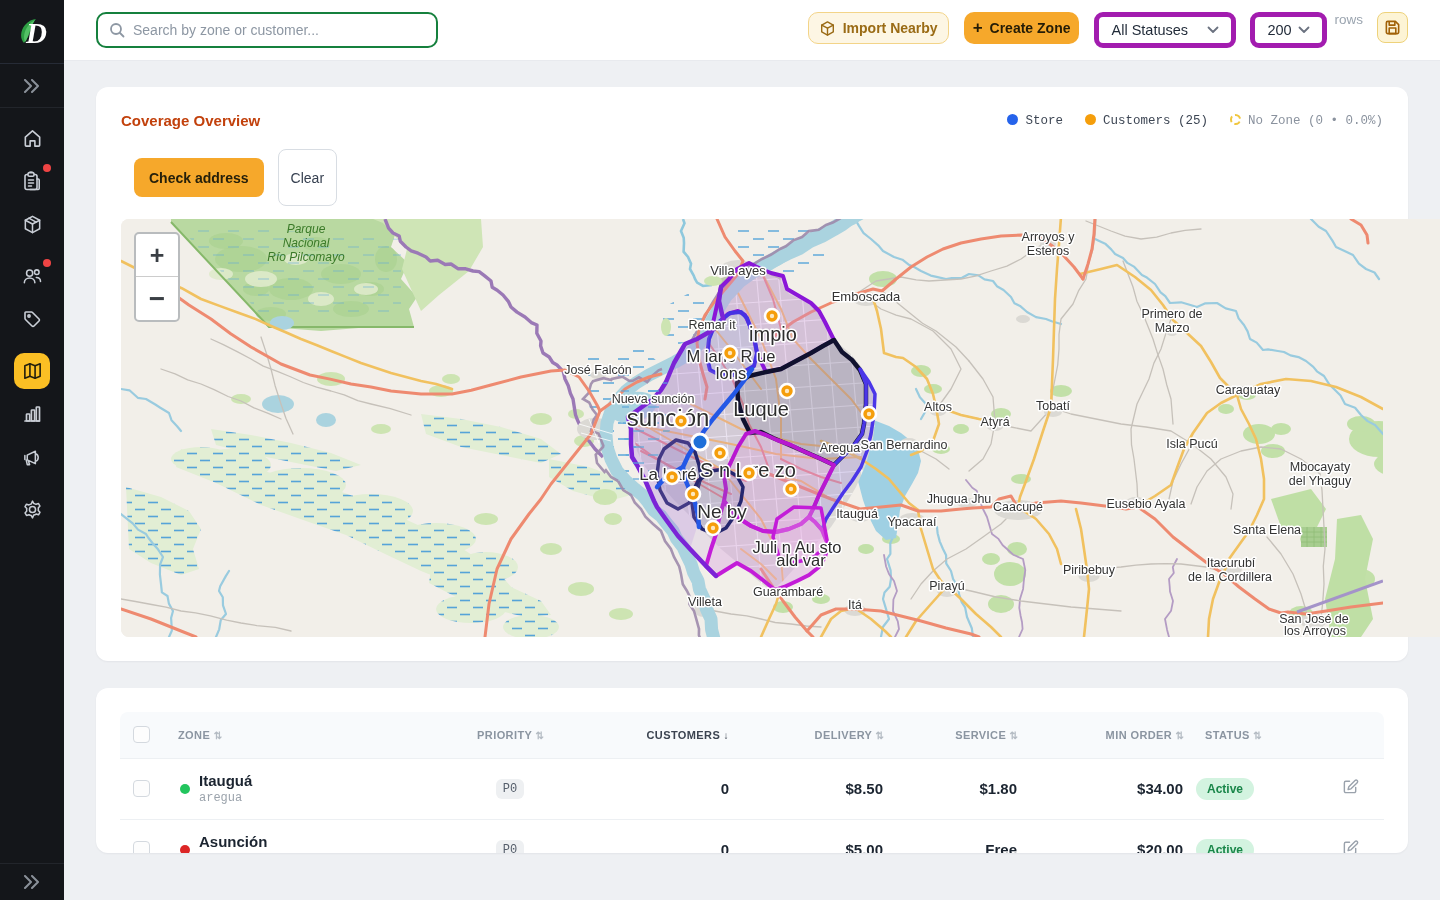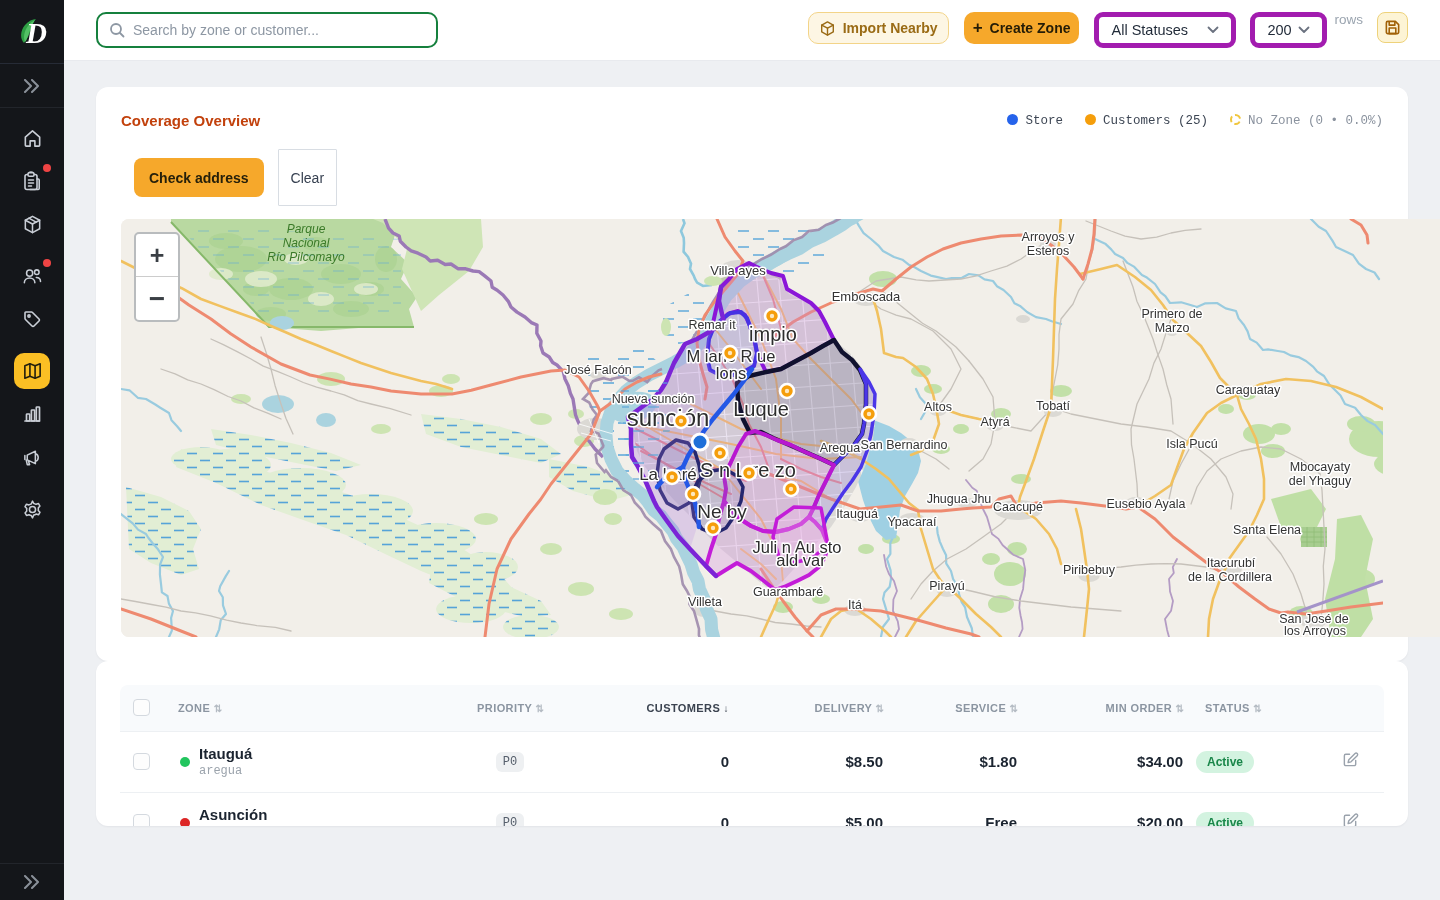--- a/index.html
+++ b/index.html
@@ -42,26 +42,26 @@
 .cov-head h2 { font-size:15px; font-weight:700; color:#c2410c; }
 .legend { margin-left:auto; display:flex; align-items:center; font-size:12.5px; color:#3d4654; }
 .leg-dot { width:11px; height:11px; border-radius:50%; margin-right:7px; }
 .leg-item { display:flex; align-items:flex-start; margin-left:22px;font-family:Liberation Mono, monospace; }
 .leg-dash { width:11px; height:11px; border-radius:50%; border:2px dashed #f0c63e; margin-right:7px; }
 .leg-muted { color:#8a929e; }
 .addr-row { display:flex; align-items:center; margin-bottom:13px; }
 .addr-input { flex:1; height:39px; border:1px solid #dfe3e8; border-radius:8px; display:flex; align-items:center; padding:0 12px; color:#99a2ad; font-size:14px; }
 .addr-input span { margin-left:9px; }
 .btn-check { height:39px; padding:0 15px; background:#f6a82b; border-radius:8px; font-size:14px; font-weight:700; color:#27200a; display:flex; align-items:center; margin-left:13px; }
-.btn-clear { height:57px; padding:0 12px; background:#fff; border:1px solid #d8dde3; border-radius:1px; font-size:14px; color:#374151; display:flex; align-items:center; margin-left:14px; }
+.btn-clear { height:57px; padding:0 12px; background:#fff; border:1px solid #d8dde3; border-radius:8px; font-size:14px; color:#374151; display:flex; align-items:center; margin-left:14px; }
 .mapwrap { position:relative; width:1354px; height:418px; border-radius:8px; overflow:hidden; background:#f2efe9;padding-left:28px; }
 .zoomctl { position:absolute; left:13px; top:13px; width:46px; background:#fff; border:2px solid #b9bcbe; border-radius:5px; z-index:10; }
 .zbtn { height:43px; display:flex; align-items:center; justify-content:center; font-size:25px; font-weight:700; color:#3a3f45; }
 .zbtn:first-child { border-bottom:1px solid #ccc; }
-.tablecard { padding:24px 24px 0 24px; height:165px; overflow:hidden; }
+.tablecard { margin-top:27px; padding:24px 24px 0 24px; height:165px; overflow:hidden; }
 table { width:100%; border-collapse:collapse; table-layout:fixed; }
 th { background:#f8fafc; font-size:11px; font-weight:700; color:#8b95a1; text-transform:uppercase; letter-spacing:0.4px; height:46px; text-align:left; }
 th.r, td.r { text-align:right; padding-right:6px; }
 th.c, td.c { text-align:center; }
 td { height:61px; border-top:1px solid #edf0f3; vertical-align:middle; }
 th:first-child { border-top-left-radius:8px; }
 th:last-child { border-top-right-radius:8px; }
 .cb { width:17px; height:17px; border:1.5px solid #d4d9df; border-radius:4px; background:#fdfdfd; margin-left:13px; }
 .sort { color:#b4bbc3; font-size:10px; letter-spacing:-1px; }
 .sortact { color:#3b4350; font-size:10px; }

